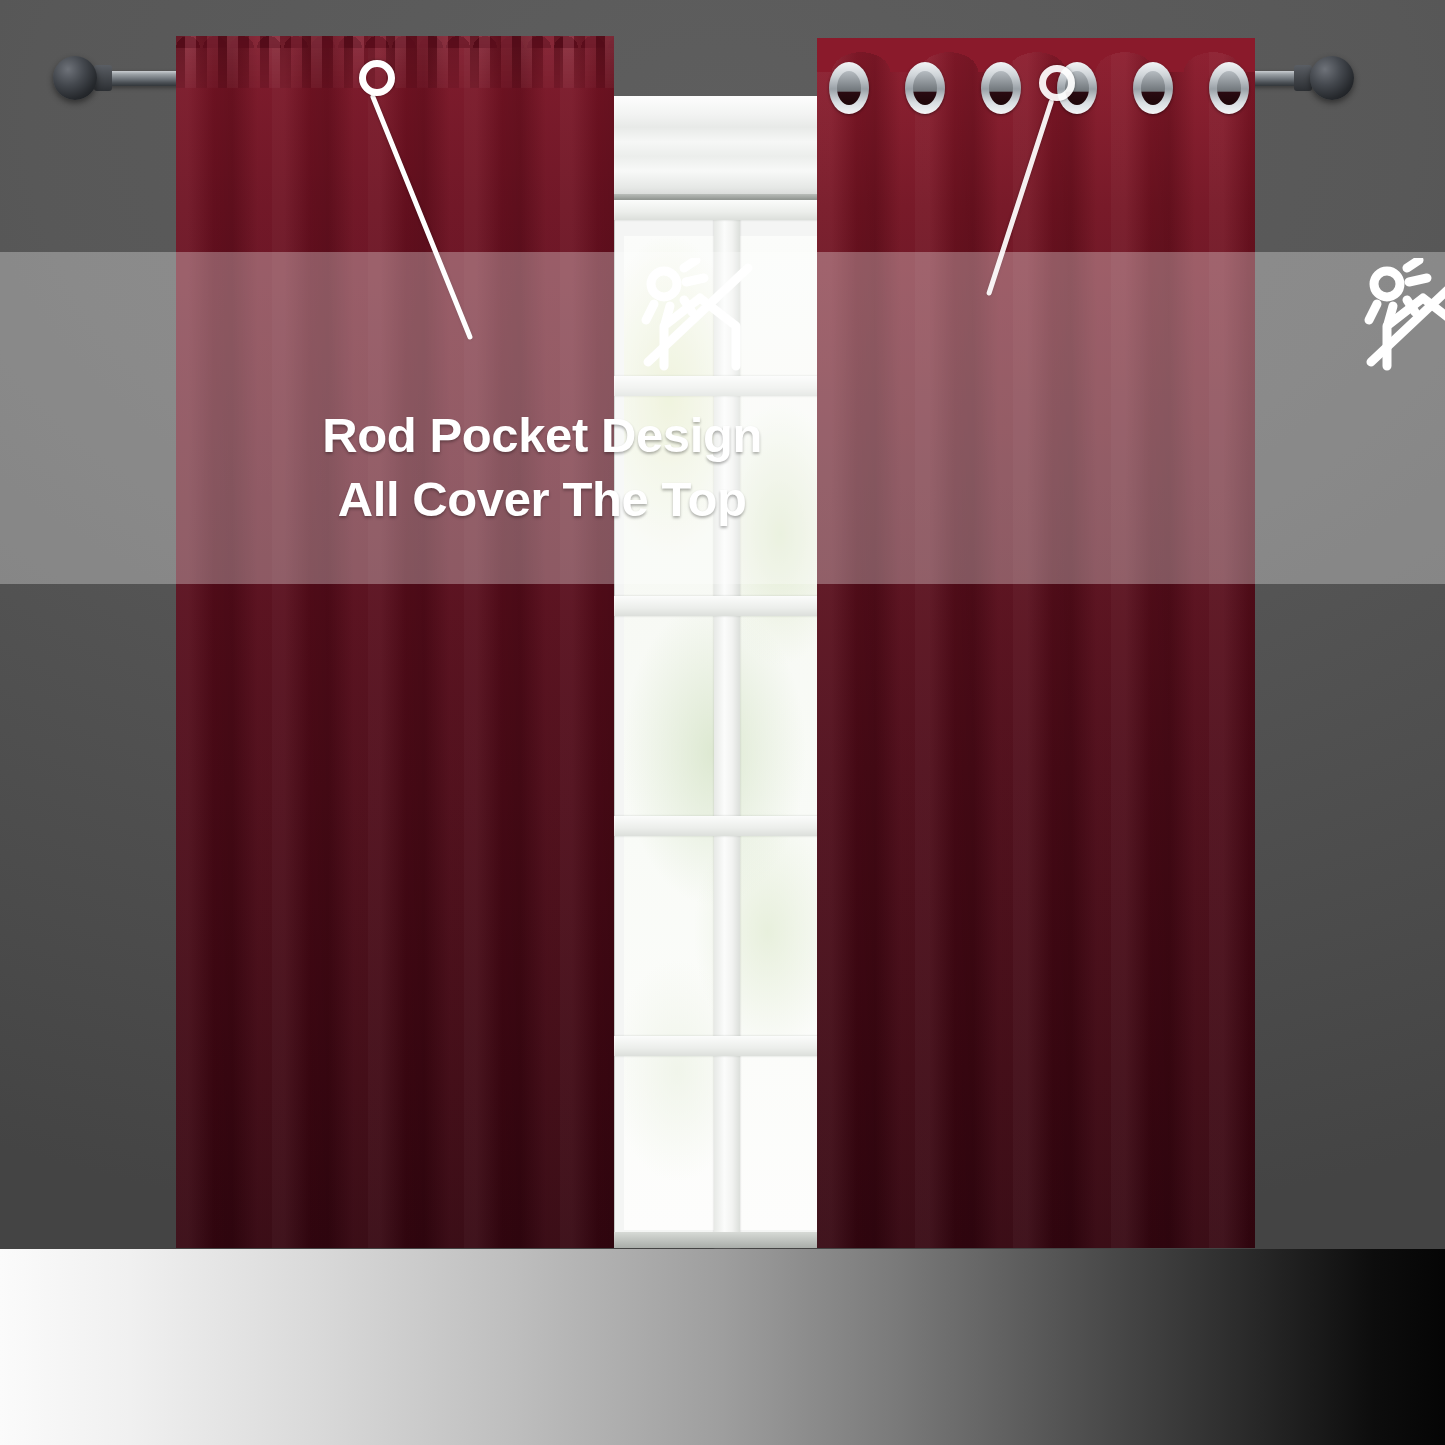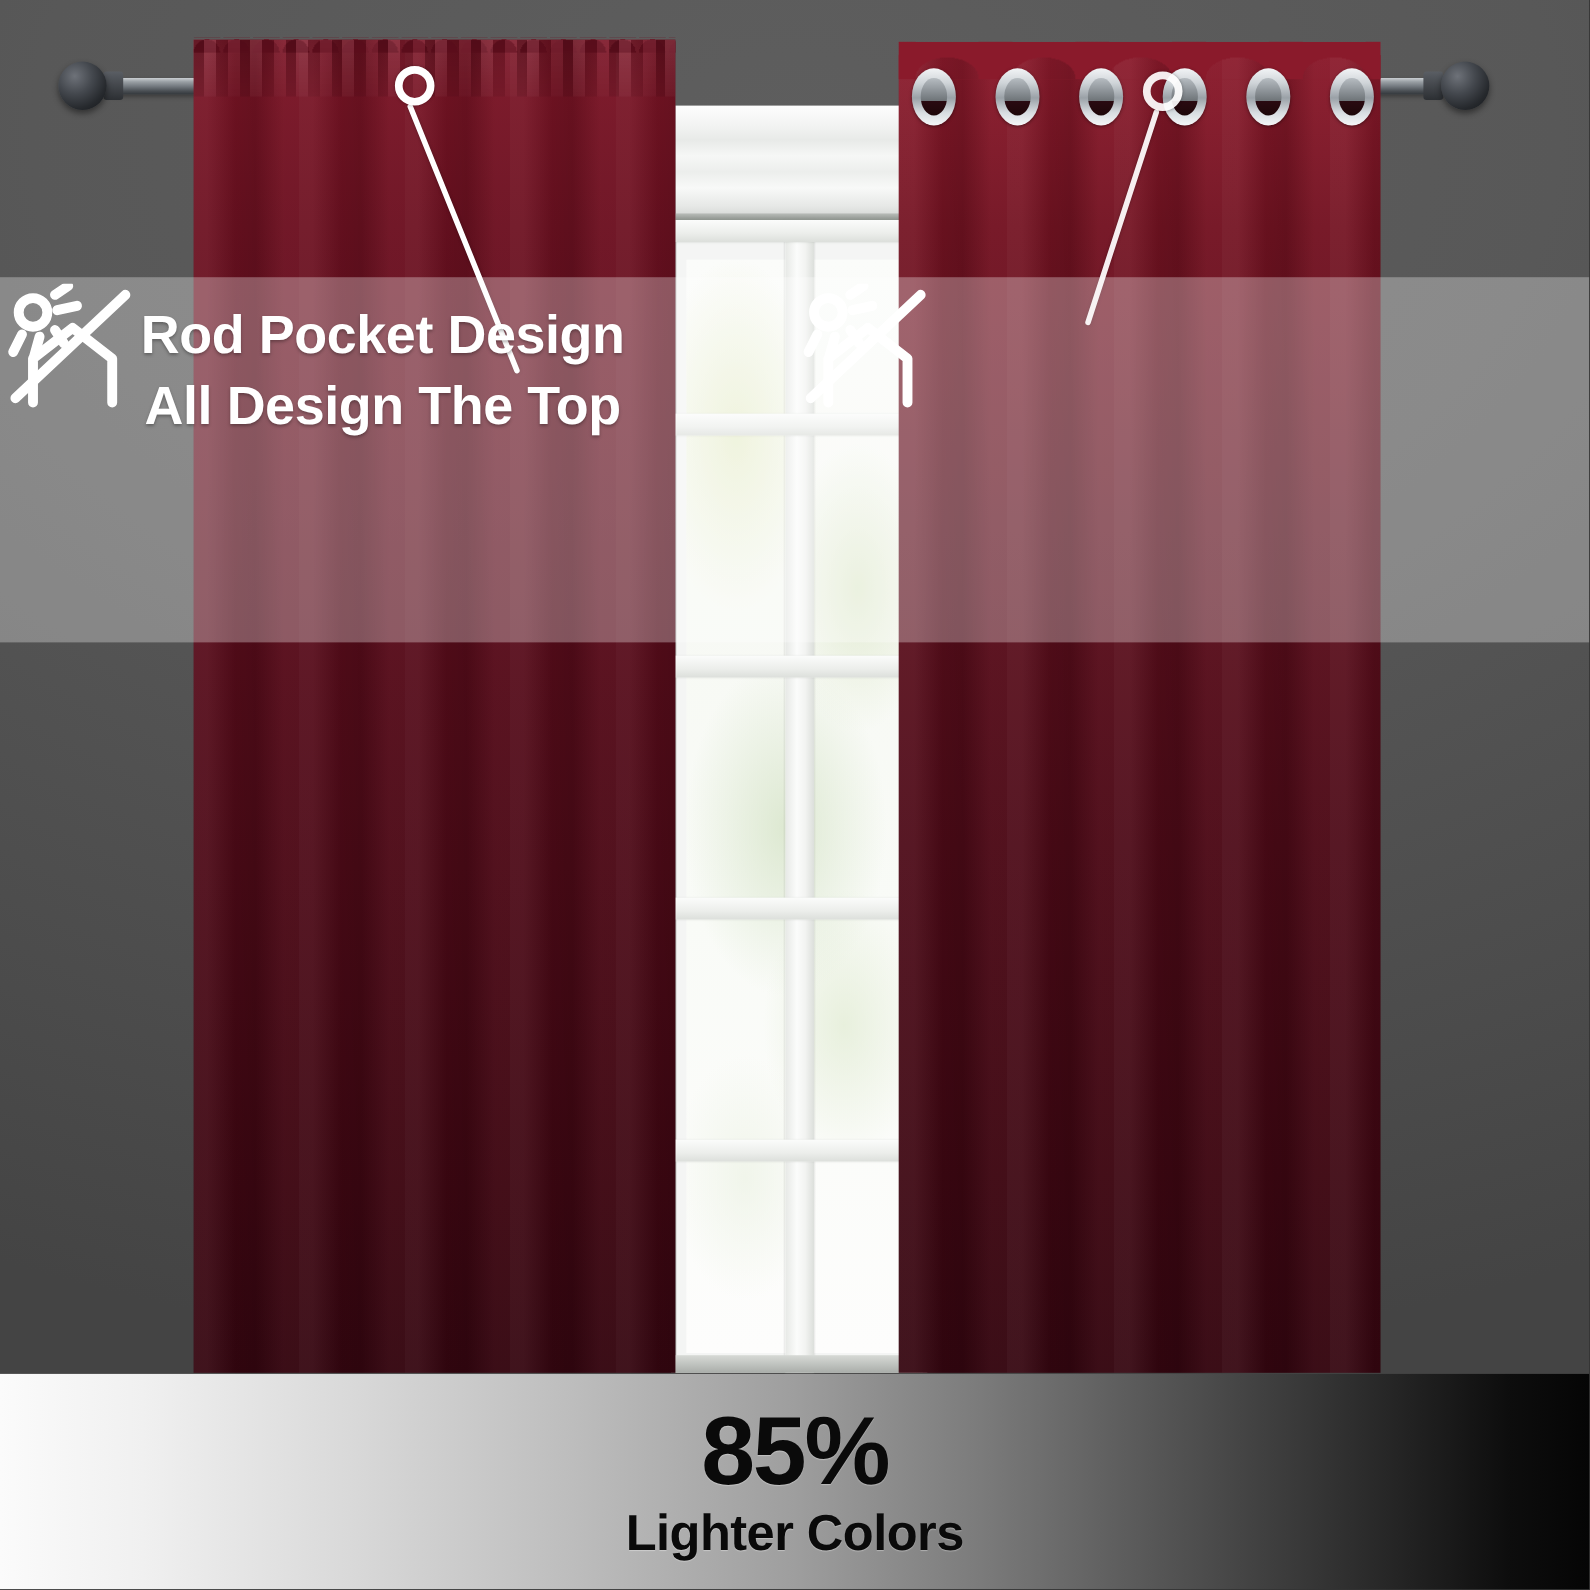--- a/index.html
+++ b/index.html
@@ -161,21 +161,21 @@
   
   .band{
     position:absolute;left:0;top:252px;width:1445px;height:332px;
     background:rgba(255,255,255,.30);
     pointer-events:none;
   }
 
   
   .feature{
     position:absolute;top:252px;height:332px;
-    display:flex;flex-direction:row;align-items:flex-start;
+    display:flex;flex-direction:column;align-items:flex-end;margin-left:40px;
   }
   .feature-left{left:0;width:722px;}
   .feature-right{left:723px;width:722px;}
 
   .icon-wrap{margin-top:6px;}
   .feat-title{
     color:#ffffff;
     font-weight:bold;
     font-size:49px;
     line-height:1.30;
@@ -268,39 +268,35 @@
         <line x1="36" y1="48" x2="31" y2="66"></line>
         <line x1="50" y1="42" x2="58" y2="54"></line>
         <line x1="52" y1="24" x2="70" y2="20"></line>
         <line x1="50" y1="10" x2="62" y2="2"></line>
         <polyline points="30,108 30,68 66,40 102,68 102,108"></polyline>
         <line x1="14" y1="104" x2="114" y2="10"></line>
       </svg>
     </div>
     <div class="feat-title ft-left">
       <span class="l1">Rod Pocket Design</span>
-      <span class="l2">All Design The Top</span>
+      <span class="l2">All Cover The Top</span>
     </div>
   </div>
 
   <div class="feature feature-right">
     <div class="icon-wrap">
       <svg width="128" height="120" viewBox="0 0 128 120" fill="none" stroke="#ffffff" stroke-width="9" stroke-linecap="round" stroke-linejoin="round">
         <circle cx="30" cy="26" r="13"></circle>
         <line x1="20" y1="46" x2="12" y2="62"></line>
         <line x1="36" y1="48" x2="31" y2="66"></line>
         <line x1="50" y1="42" x2="58" y2="54"></line>
         <line x1="52" y1="24" x2="70" y2="20"></line>
         <line x1="50" y1="10" x2="62" y2="2"></line>
         <polyline points="30,108 30,68 66,40 102,68 102,108"></polyline>
         <line x1="14" y1="104" x2="114" y2="10"></line>
       </svg>
     </div>
   </div>
 
   <div class="bottom">
-    <div class="stat stat-dark">
-      <div class="pct">85%</div>
-      <div class="lbl">Lighter Colors</div>
-    </div>
   </div>
 
 </div>
 
 </body></html>

